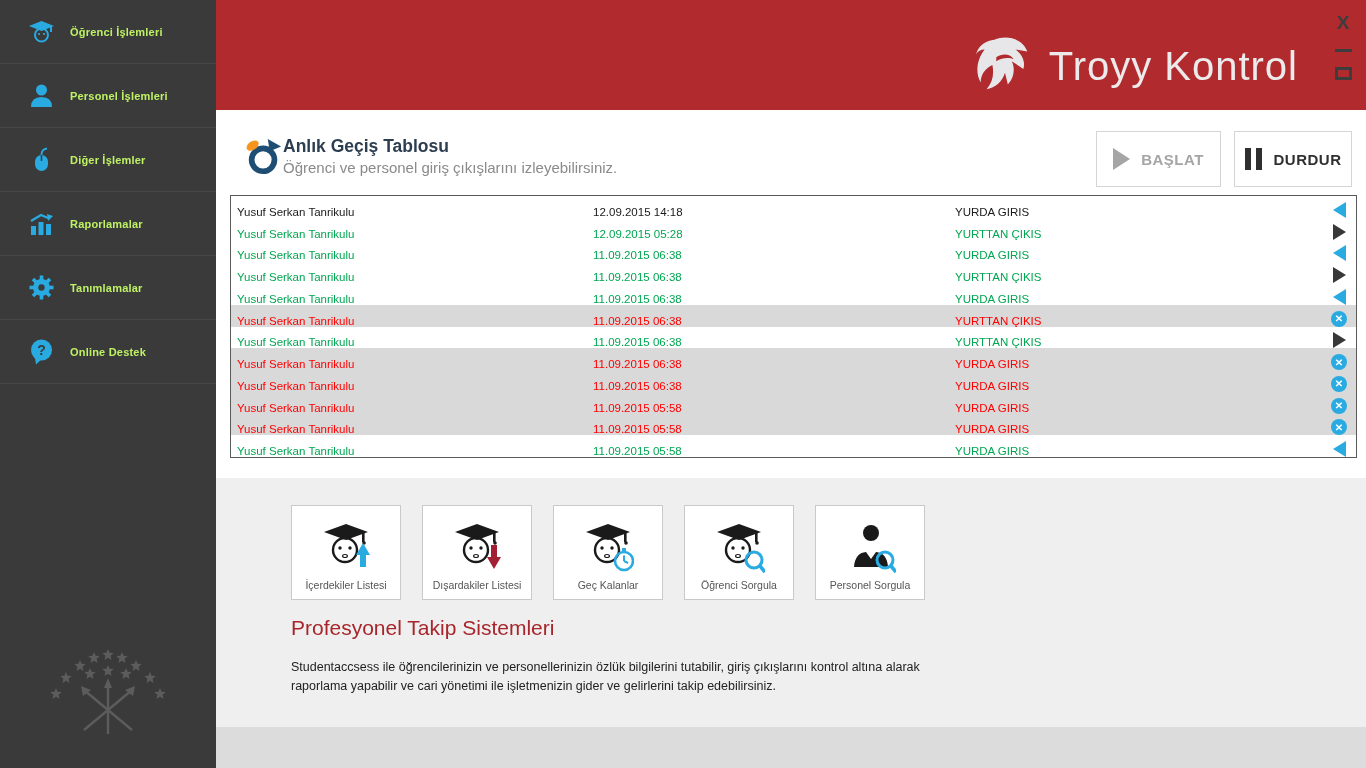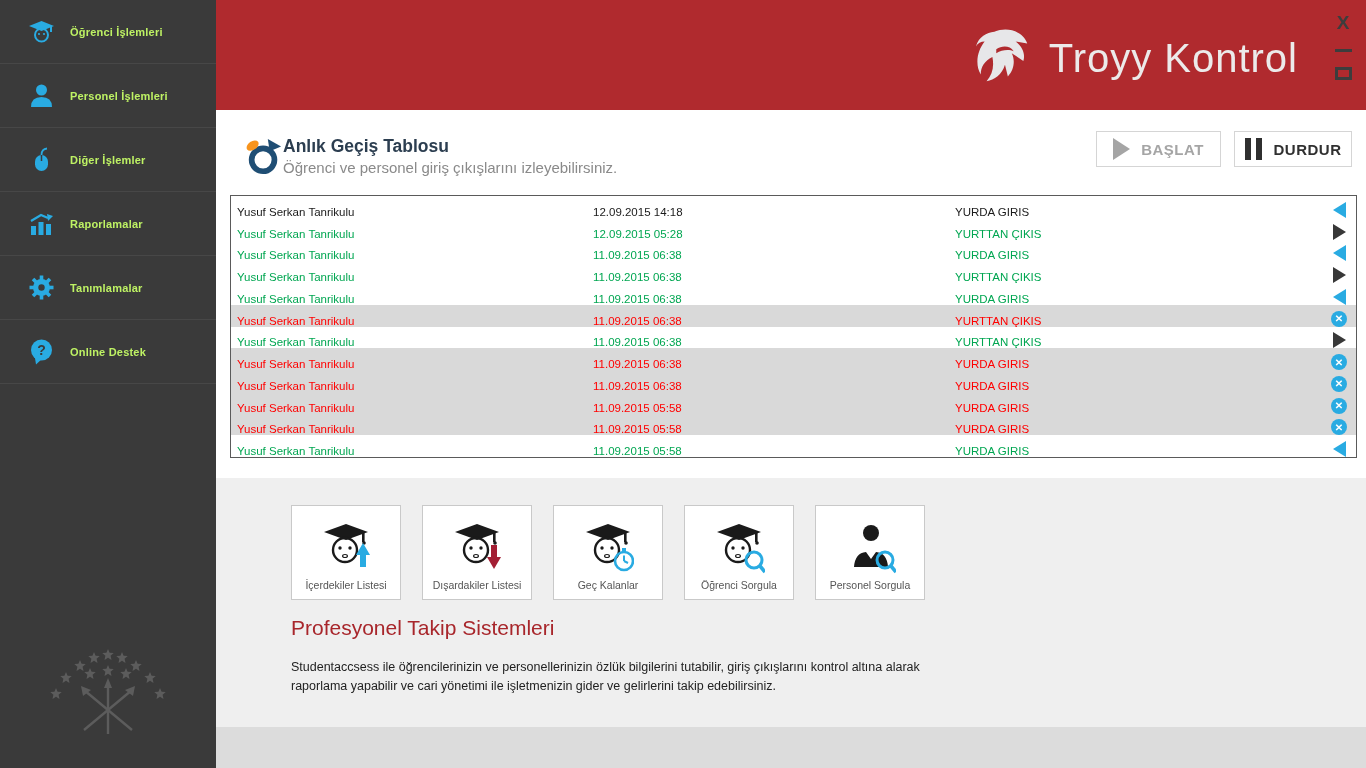--- a/index.html
+++ b/index.html
@@ -13,40 +13,40 @@
                padding-left:28px; border-bottom:1px solid #474747; cursor:pointer; }
   .side-item .ic { width:27px; height:27px; flex:0 0 27px; display:flex;
                    align-items:center; justify-content:center; }
   .side-item .ic svg { width:27px; height:27px; }
   .side-item .lbl { color:#bef264; font-weight:bold; font-size:11px; letter-spacing:.2px; }
   .emblem { position:absolute; left:28px; bottom:22px; width:160px; height:120px; }
 
   
   .header { position:absolute; left:216px; top:0; width:1150px; height:110px;
             background:#b02a2e; }
-  .logo { position:absolute; right:68px; top:28px; display:flex; align-items:center; gap:14px; }
+  .logo { position:absolute; right:68px; top:36px; display:flex; align-items:center; gap:14px; }
   .logo svg { width:62px; height:60px; }
   .logo-text { color:#eceaea; font-size:40px; letter-spacing:1px; white-space:nowrap; }
   .logo-text .w2 { margin-left:12px; }
   .win-controls { position:absolute; right:8px; top:14px; width:30px;
                   display:flex; flex-direction:column; align-items:center; gap:11px; }
   .wc { cursor:pointer; color:#3d3d3d; }
   .wc-x { font-size:19px; font-weight:bold; line-height:18px; }
   .wc-min { width:17px; height:3px; background:#3d3d3d; margin-top:6px; }
   .wc-max { width:17px; height:13px; border:3px solid #3d3d3d; margin-top:4px; }
 
   
   .content { position:absolute; left:216px; top:110px; width:1150px; height:368px;
              background:#ffffff; }
   .title-block { position:absolute; left:29px; top:26px; display:flex; }
   .title-block .gauge { width:38px; height:38px; margin-top:2px; }
   .page-title { font-size:17.5px; font-weight:bold; color:#2c3e50; }
   .page-subtitle { font-size:15px; color:#8a8a8a; margin-top:2px; }
 
-  .ctl-btn { position:absolute; top:21px; height:36px; background:#fff;
+  .ctl-btn { position:absolute; top:21px; height:56px; background:#fff;
              border:1px solid #d5d5d5; display:flex; align-items:center;
              justify-content:center; gap:11px; cursor:pointer;
              font-size:15px; font-weight:bold; letter-spacing:.5px; }
   .btn-start { left:880px; width:125px; color:#a5a5a5; }
   .btn-stop  { left:1018px; width:118px; color:#303030;gap:12px; }
   .tri-play { width:0; height:0; border-top:11px solid transparent;
               border-bottom:11px solid transparent; border-left:17px solid #a5a5a5; }
   .pause { display:flex; gap:5px; }
   .pause i { width:6px; height:22px; background:#2f2f2f; }
 

